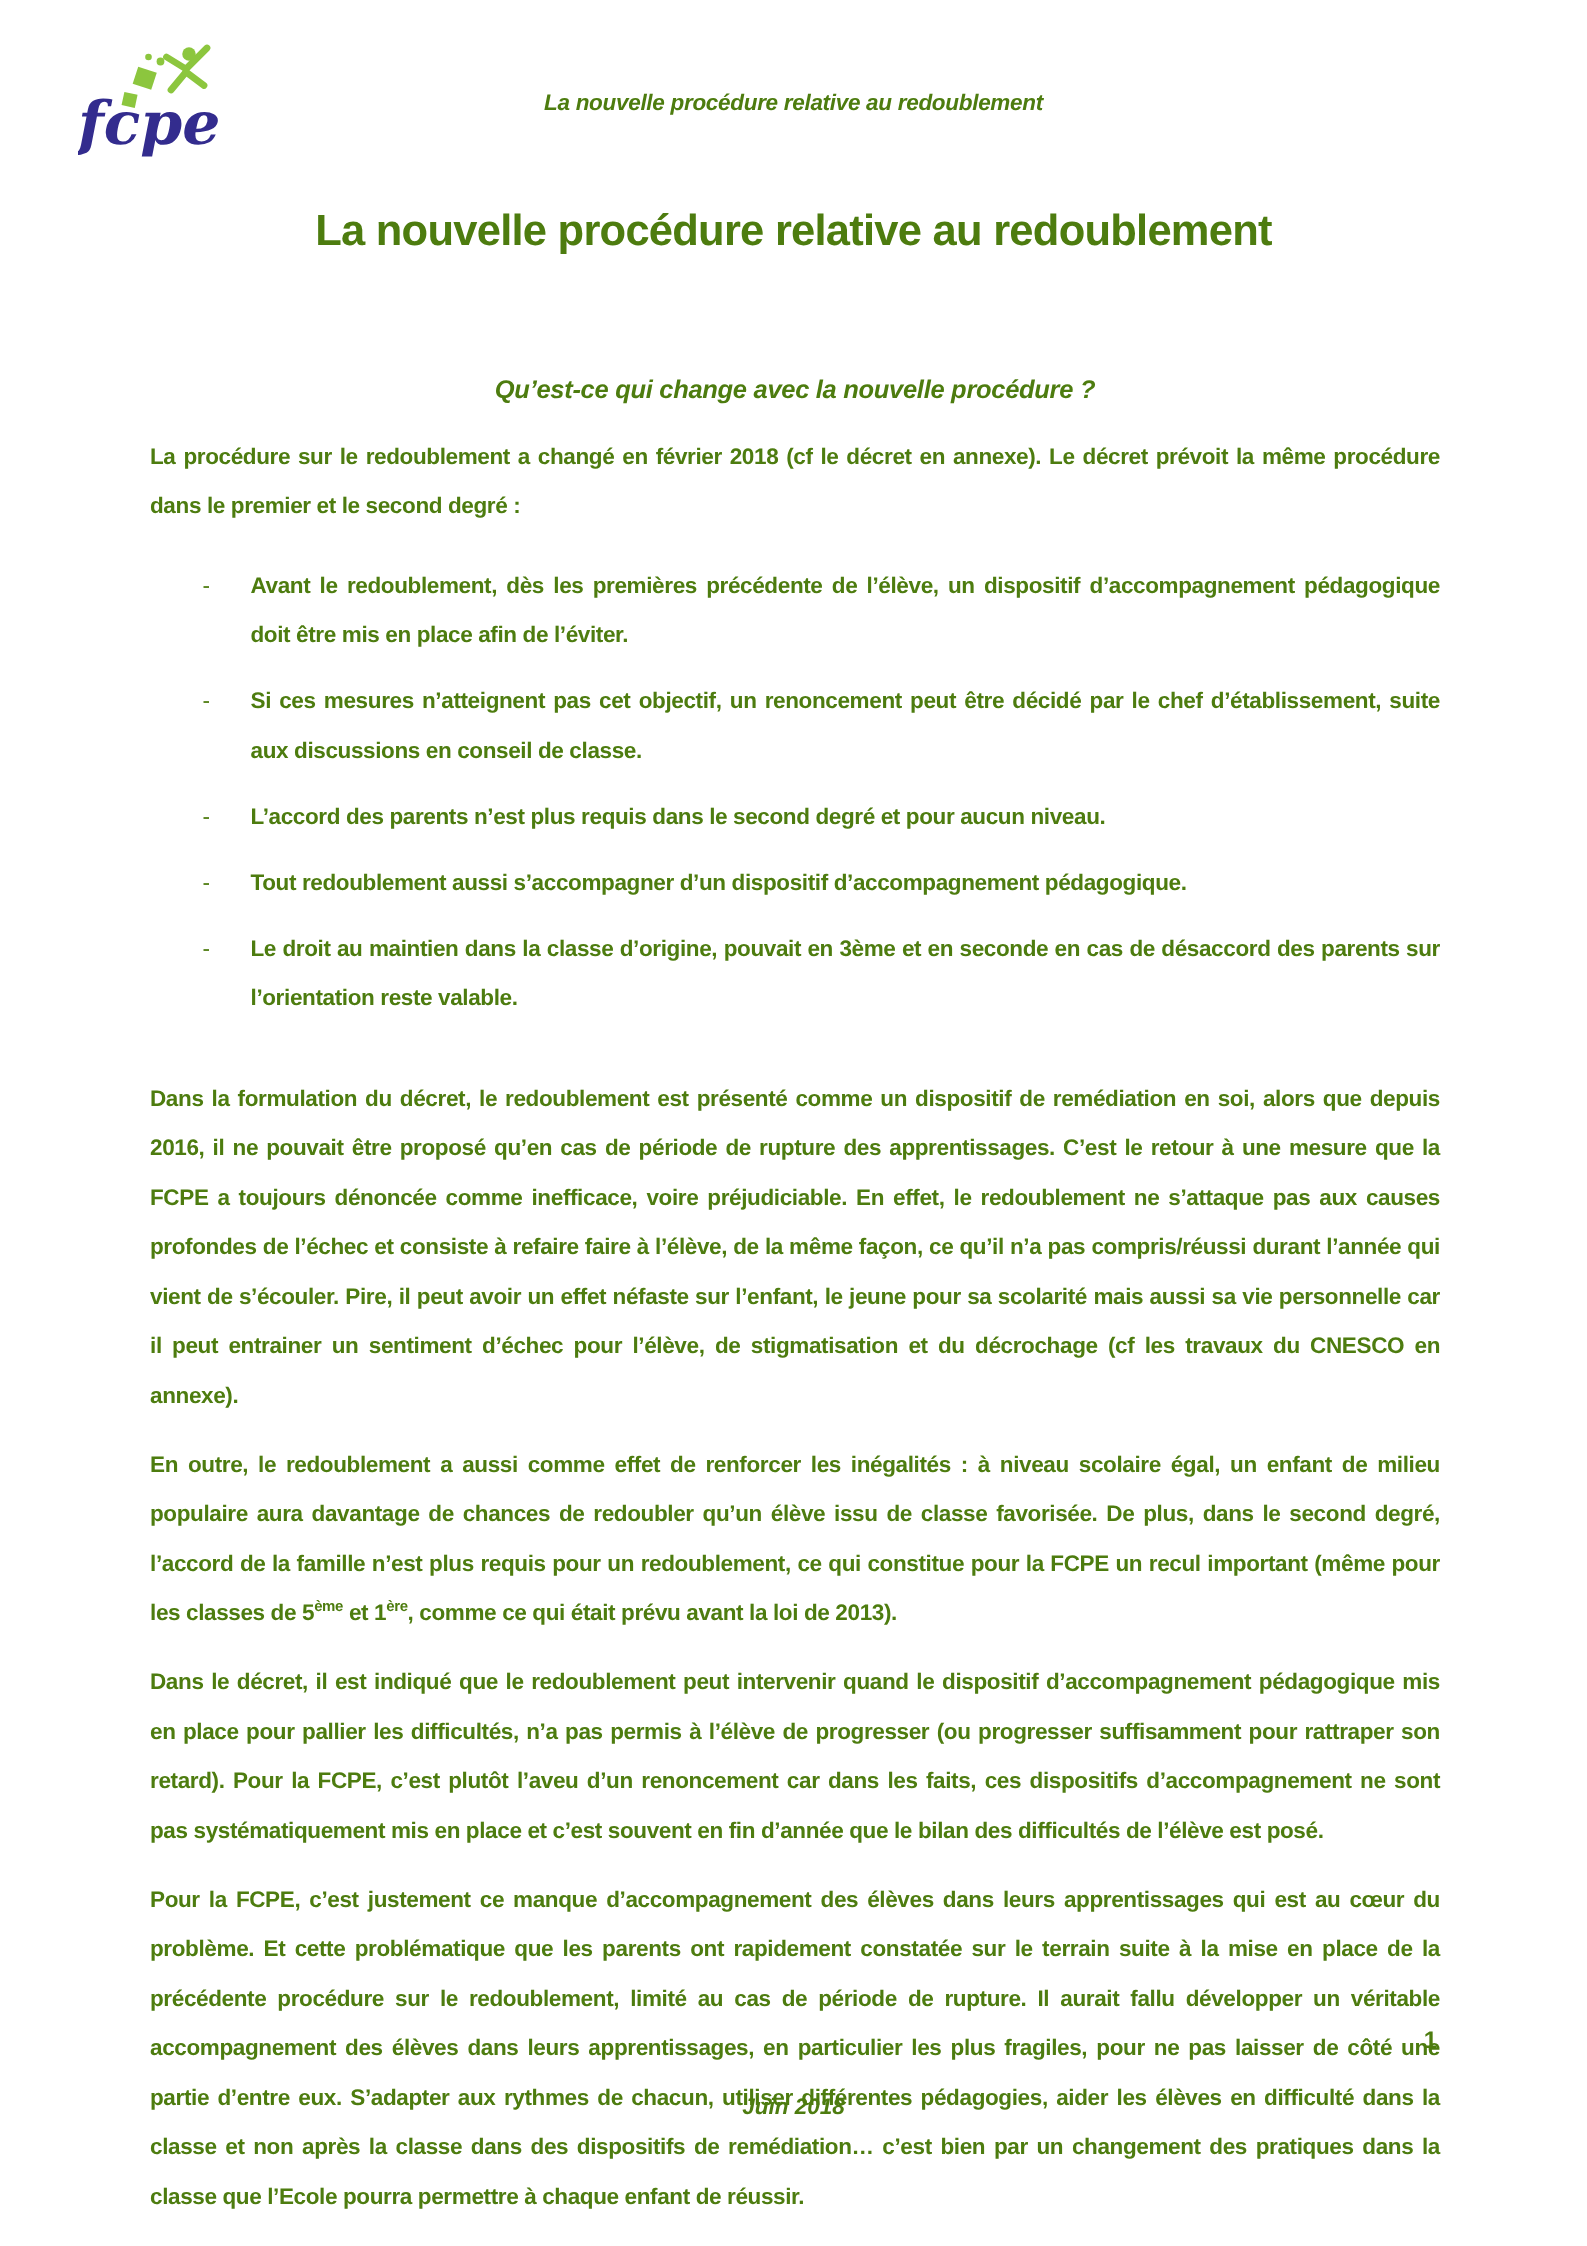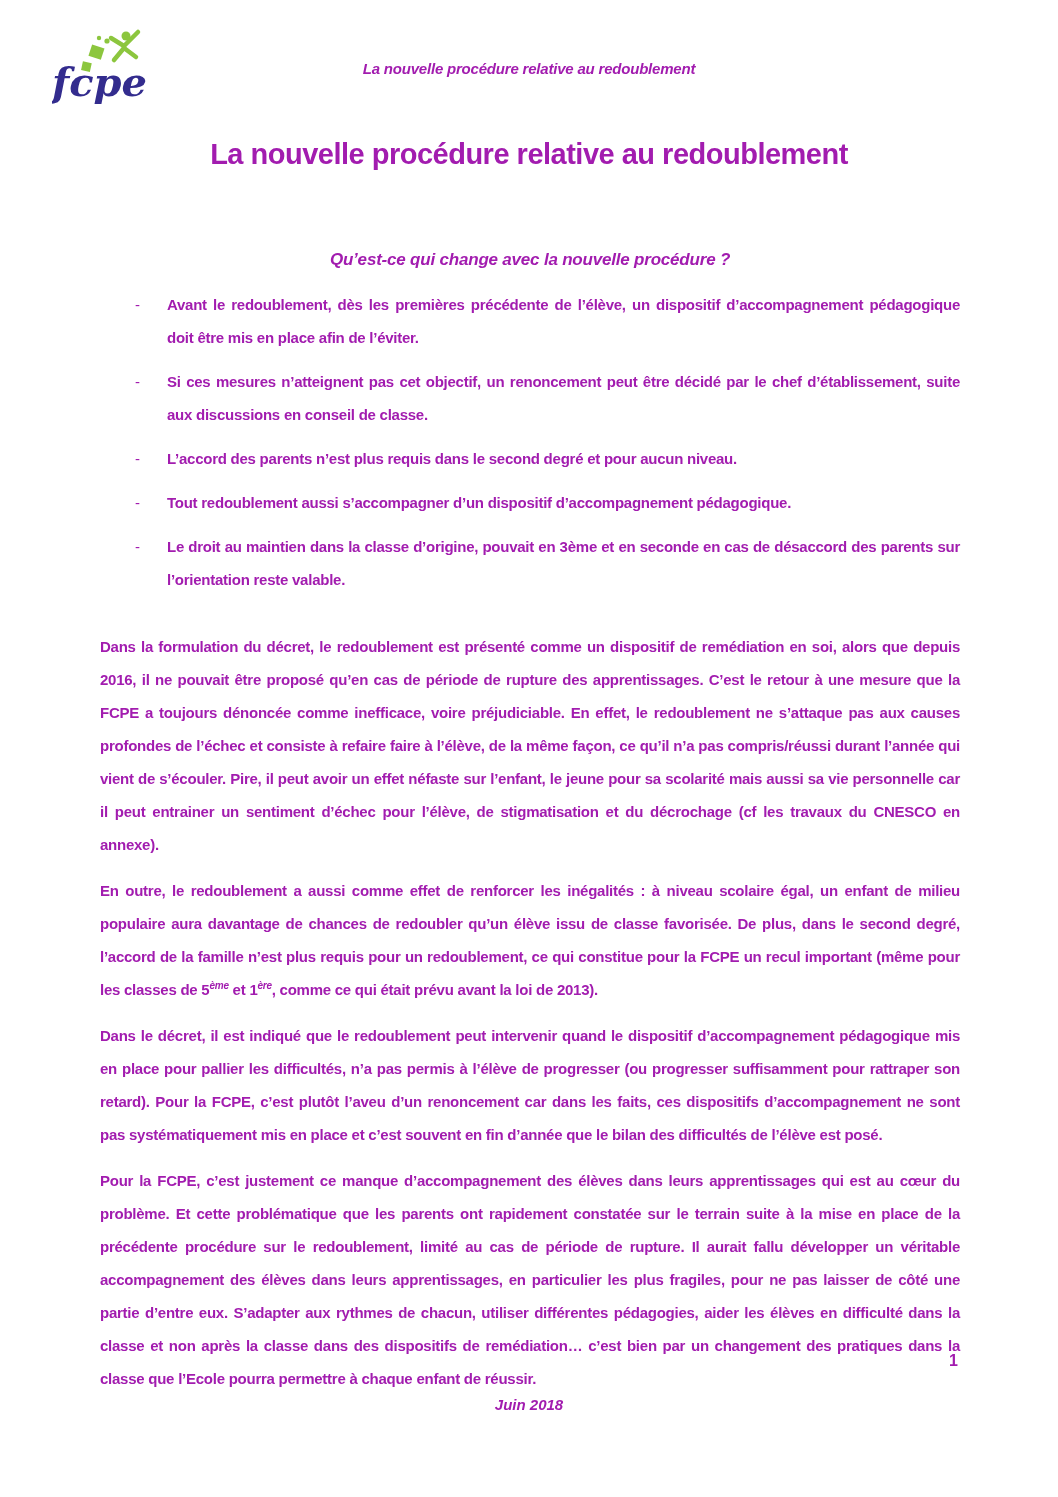--- a/index.html
+++ b/index.html
@@ -2,21 +2,21 @@
 <html><head>
 <meta charset="utf-8">
 <style>
   html, body { margin: 0; padding: 0; background: #ffffff; }
   .page {
     position: relative;
     width: 1058px;
     height: 1497px;
     background: #ffffff;
     font-family: "Liberation Sans", sans-serif;
-    color: #a21caf;
+    color: #4d7c0f;
     overflow: hidden;
   }
   .logo {
     position: absolute;
     left: 52px;
     top: 24px;
     width: 100px;
     height: 84px;
   }
   .running-header {
@@ -78,21 +78,20 @@
     margin-left: 35px;
     font-weight: normal;
   }
   .bullet-text { flex: 1; text-align: justify; }
   .bullet-list { margin-bottom: 34px; }
   sup.ord {
     font-size: 10px;
     font-weight: bold;
     vertical-align: super;
     line-height: 0;
-    font-style: italic;
   }
   .page-number {
     position: absolute;
     top: 1352px;
     right: 100px;
     font-size: 16px;
     font-weight: bold;
   }
   .footer-date {
     position: absolute;
@@ -130,20 +129,21 @@
     </svg>
   </div>
 
   <div class="running-header">La nouvelle procédure relative au redoublement</div>
 
   <div class="doc-title">La nouvelle procédure relative au redoublement</div>
 
   <div class="content">
 
     <h2 class="section-heading">Qu’est-ce qui change avec la nouvelle procédure ?</h2>
+    <p class="para intro">La procédure sur le redoublement a changé en février 2018 (cf le décret en annexe). Le décret prévoit la même procédure dans le premier et le second degré :</p>
 
     <ul class="bullet-list">
       <li class="bullet-item">
         <span class="bullet-dash">-</span>
         <span class="bullet-text">Avant le redoublement, dès les premières précédente de l’élève, un dispositif d’accompagnement pédagogique doit être mis en place afin de l’éviter.</span>
       </li>
       <li class="bullet-item">
         <span class="bullet-dash">-</span>
         <span class="bullet-text">Si ces mesures n’atteignent pas cet objectif, un renoncement peut être décidé par le chef d’établissement, suite aux discussions en conseil de classe.</span>
       </li>

